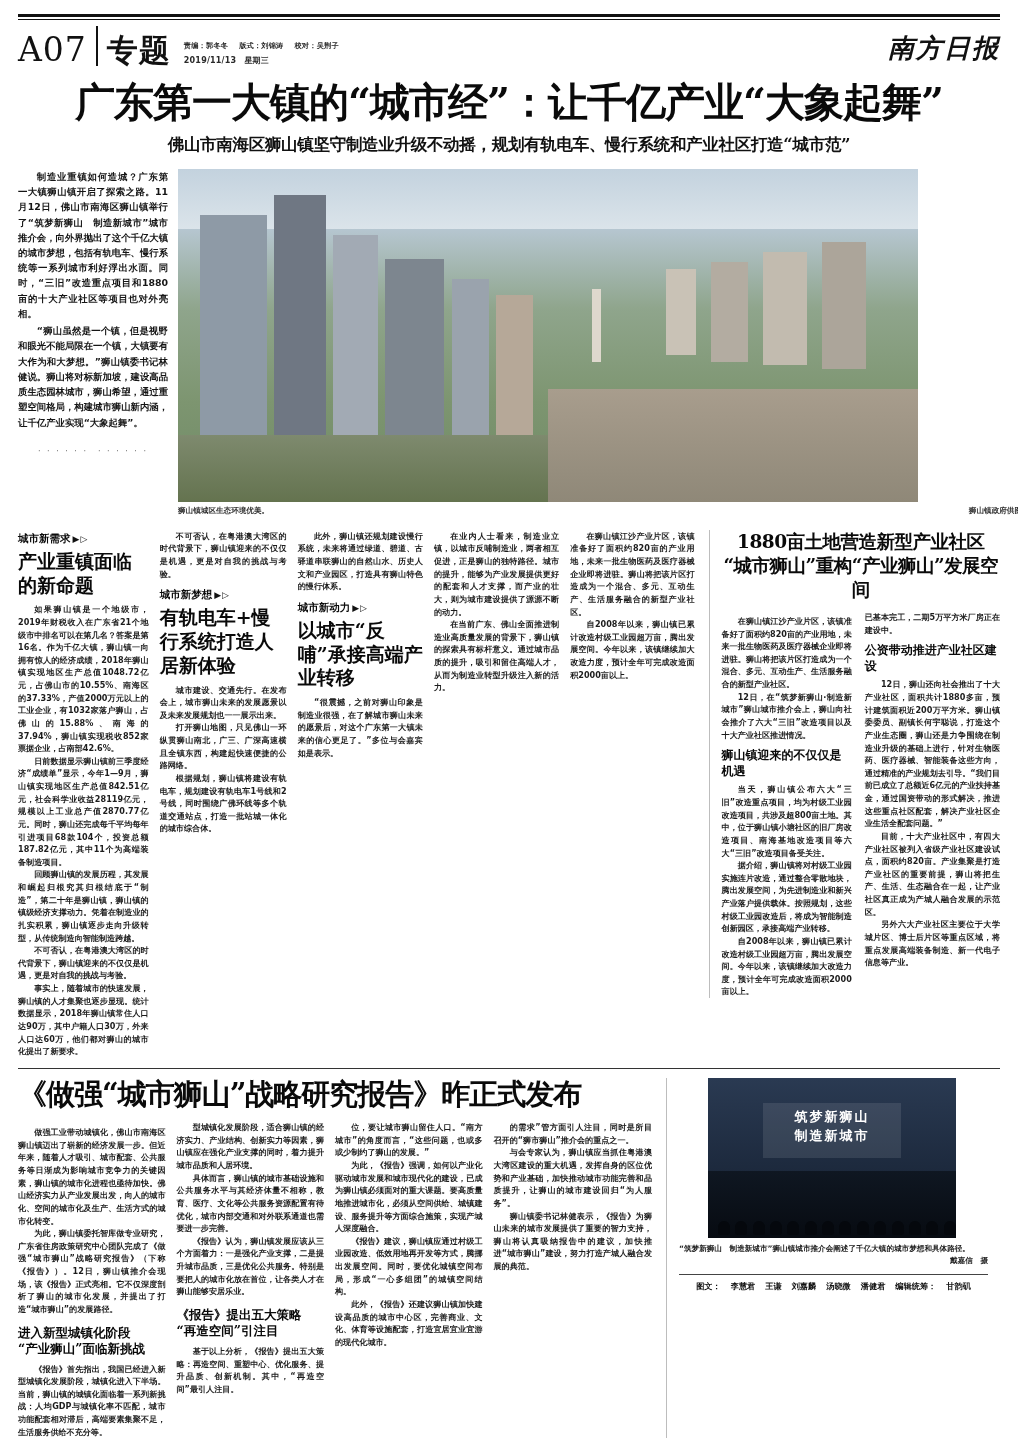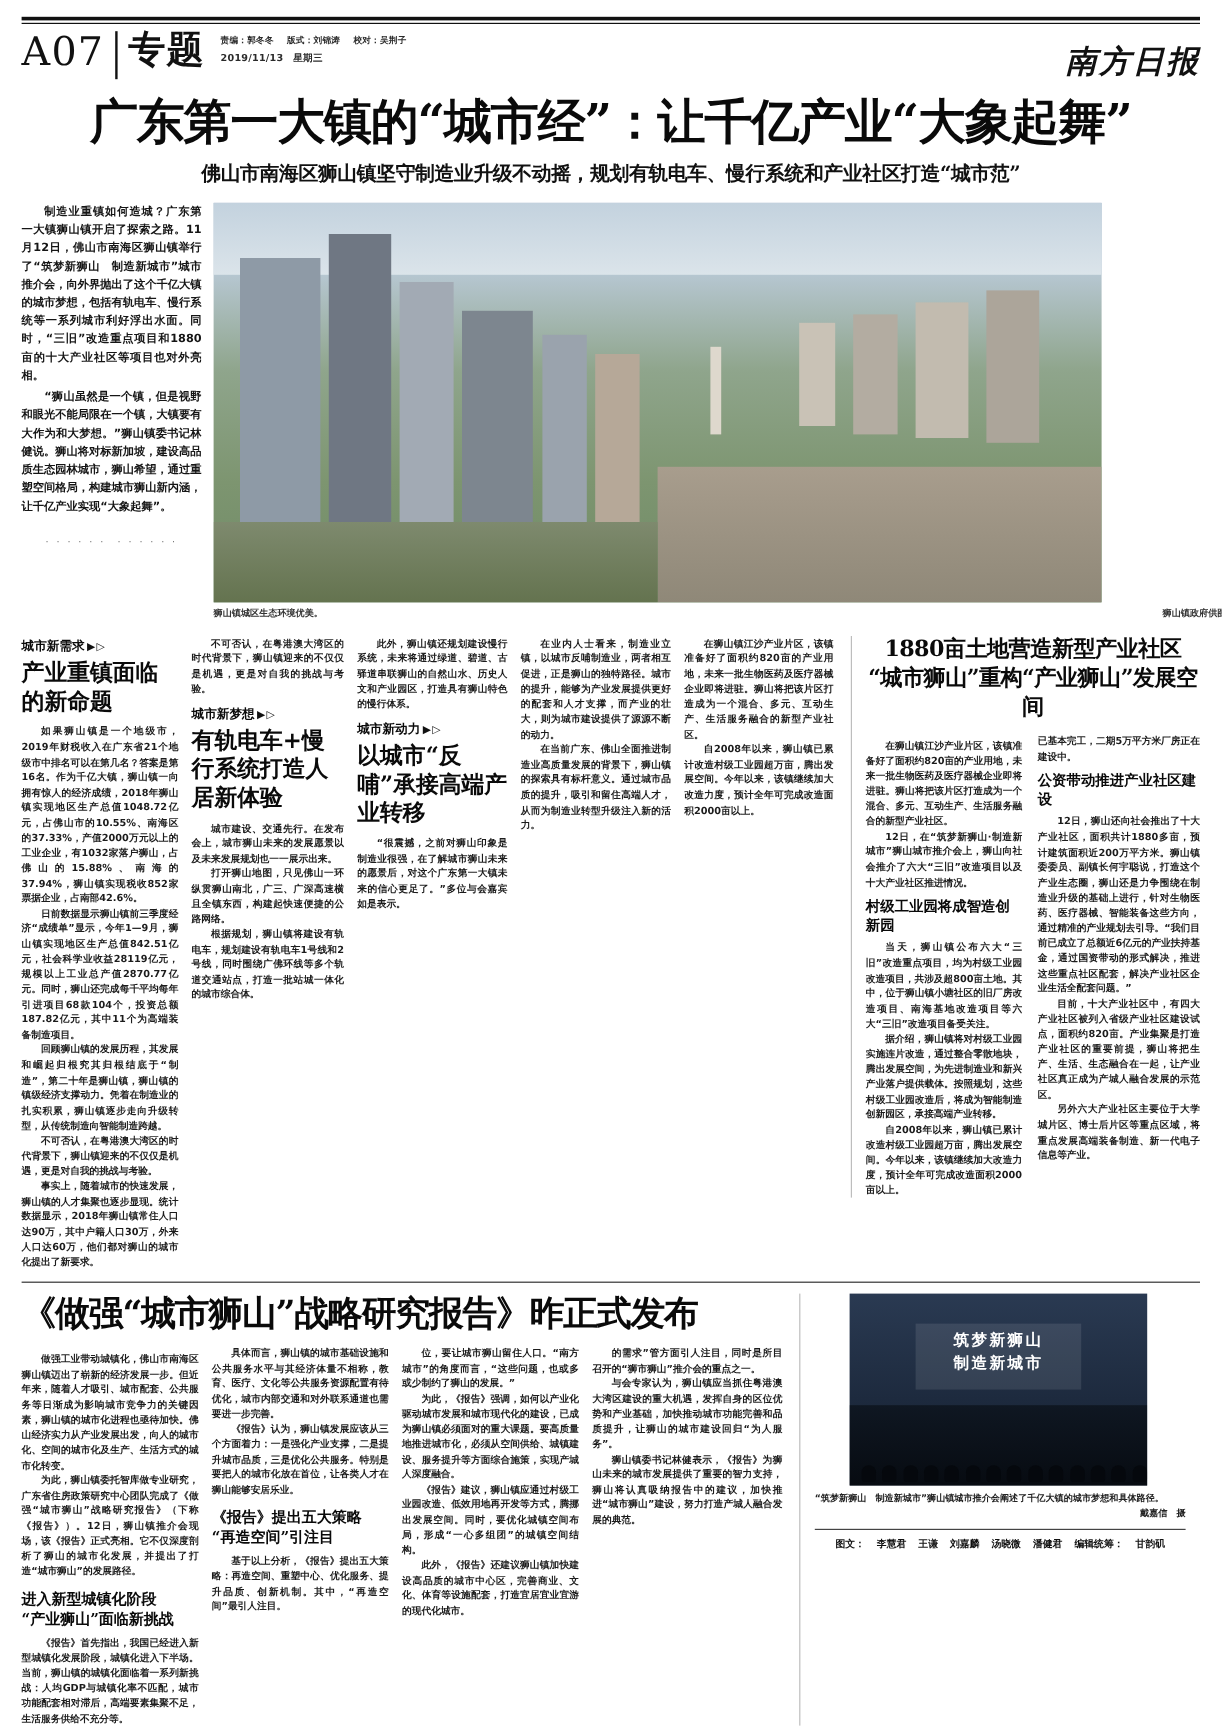--- a/index.html
+++ b/index.html
@@ -12,21 +12,21 @@
     position:relative;
     overflow:hidden;
   }
   .page { width:1018px; height:1446px; position:relative; padding:0 18px; }
 
   
   .masthead-rules { padding-top:14px; }
   .rule-thick { height:3px; background:#111; }
   .rule-thin  { height:1px; background:#111; margin-top:2px; }
 
-  .masthead { display:flex; align-items:flex-start; padding-top:6px; height:46px; }
+  .masthead { display:flex; align-items:flex-end; padding-top:6px; height:46px; }
   .folio { font-family:"DejaVu Serif","Liberation Serif",serif; font-size:33px; line-height:1;
            letter-spacing:1px; color:#111; font-weight:400; }
   .folio-bar { width:2px; background:#111; margin:0 9px; align-self:stretch; }
   .section-name { font-family:Liberation Sans, sans-serif; font-size:31px;
                   font-weight:700; line-height:1; color:#111; letter-spacing:1px; }
   .credits { margin-left:13px; padding-top:3px; }
   .credits-line { font-size:7.2px; color:#2a2a2a; letter-spacing:.2px; white-space:nowrap; font-weight:700;}
   .credits-line.second { margin-top:4px; font-size:8px; }
   .credits-line .sep { display:inline-block; width:11px; }
   .paper-logo { margin-left:auto; font-family:"DejaVu Serif","Liberation Serif",serif;
@@ -245,21 +245,21 @@
 
     <div class="rightbox">
       <div class="rb-title">1880亩土地营造新型产业社区</div>
       <div class="rb-title">“城市狮山”重构“产业狮山”发展空间</div>
       <div class="rb-cols">
         <div class="rb-c">
           <div class="rb-text">
             <p>在狮山镇江沙产业片区，该镇准备好了面积约820亩的产业用地，未来一批生物医药及医疗器械企业即将进驻。狮山将把该片区打造成为一个混合、多元、互动生产、生活服务融合的新型产业社区。</p>
             <p>12日，在“筑梦新狮山·制造新城市”狮山城市推介会上，狮山向社会推介了六大“三旧”改造项目以及十大产业社区推进情况。</p>
           </div>
-          <div class="rb-sub">村级工业园将成智造创新园</div>
+          <div class="rb-sub">狮山镇迎来的不仅仅是机遇</div>
           <div class="rb-text">
             <p>当天，狮山镇公布六大“三旧”改造重点项目，均为村级工业园改造项目，共涉及超800亩土地。其中，位于狮山镇小塘社区的旧厂房改造项目、南海基地改造项目等六大“三旧”改造项目备受关注。</p>
             <p>据介绍，狮山镇将对村级工业园实施连片改造，通过整合零散地块，腾出发展空间，为先进制造业和新兴产业落户提供载体。按照规划，这些村级工业园改造后，将成为智能制造创新园区，承接高端产业转移。</p>
             <p>自2008年以来，狮山镇已累计改造村级工业园超万亩，腾出发展空间。今年以来，该镇继续加大改造力度，预计全年可完成改造面积2000亩以上。</p>
           </div>
         </div>
         <div class="rb-c last">
           <div class="rb-text" style="margin-top:0">
             <p style="text-indent:0">已基本完工，二期5万平方米厂房正在建设中。</p>
           </div>
@@ -288,20 +288,21 @@
           </div>
           <div class="bl-sub">进入新型城镇化阶段</div>
           <div class="bl-sub" style="margin-top:0">“产业狮山”面临新挑战</div>
           <div class="bl-text">
             <p>《报告》首先指出，我国已经进入新型城镇化发展阶段，城镇化进入下半场。当前，狮山镇的城镇化面临着一系列新挑战：人均GDP与城镇化率不匹配，城市功能配套相对滞后，高端要素集聚不足，生活服务供给不充分等。</p>
           </div>
         </div>
 
         <div class="bl-c">
           <div class="bl-text" style="margin-top:0">
+            <p>型城镇化发展阶段，适合狮山镇的经济实力、产业结构、创新实力等因素，狮山镇应在强化产业支撑的同时，着力提升城市品质和人居环境。</p>
             <p>具体而言，狮山镇的城市基础设施和公共服务水平与其经济体量不相称，教育、医疗、文化等公共服务资源配置有待优化，城市内部交通和对外联系通道也需要进一步完善。</p>
             <p>《报告》认为，狮山镇发展应该从三个方面着力：一是强化产业支撑，二是提升城市品质，三是优化公共服务。特别是要把人的城市化放在首位，让各类人才在狮山能够安居乐业。</p>
           </div>
           <div class="bl-sub">《报告》提出五大策略</div>
           <div class="bl-sub" style="margin-top:0">“再造空间”引注目</div>
           <div class="bl-text">
             <p>基于以上分析，《报告》提出五大策略：再造空间、重塑中心、优化服务、提升品质、创新机制。其中，“再造空间”最引人注目。</p>
           </div>
         </div>
 

